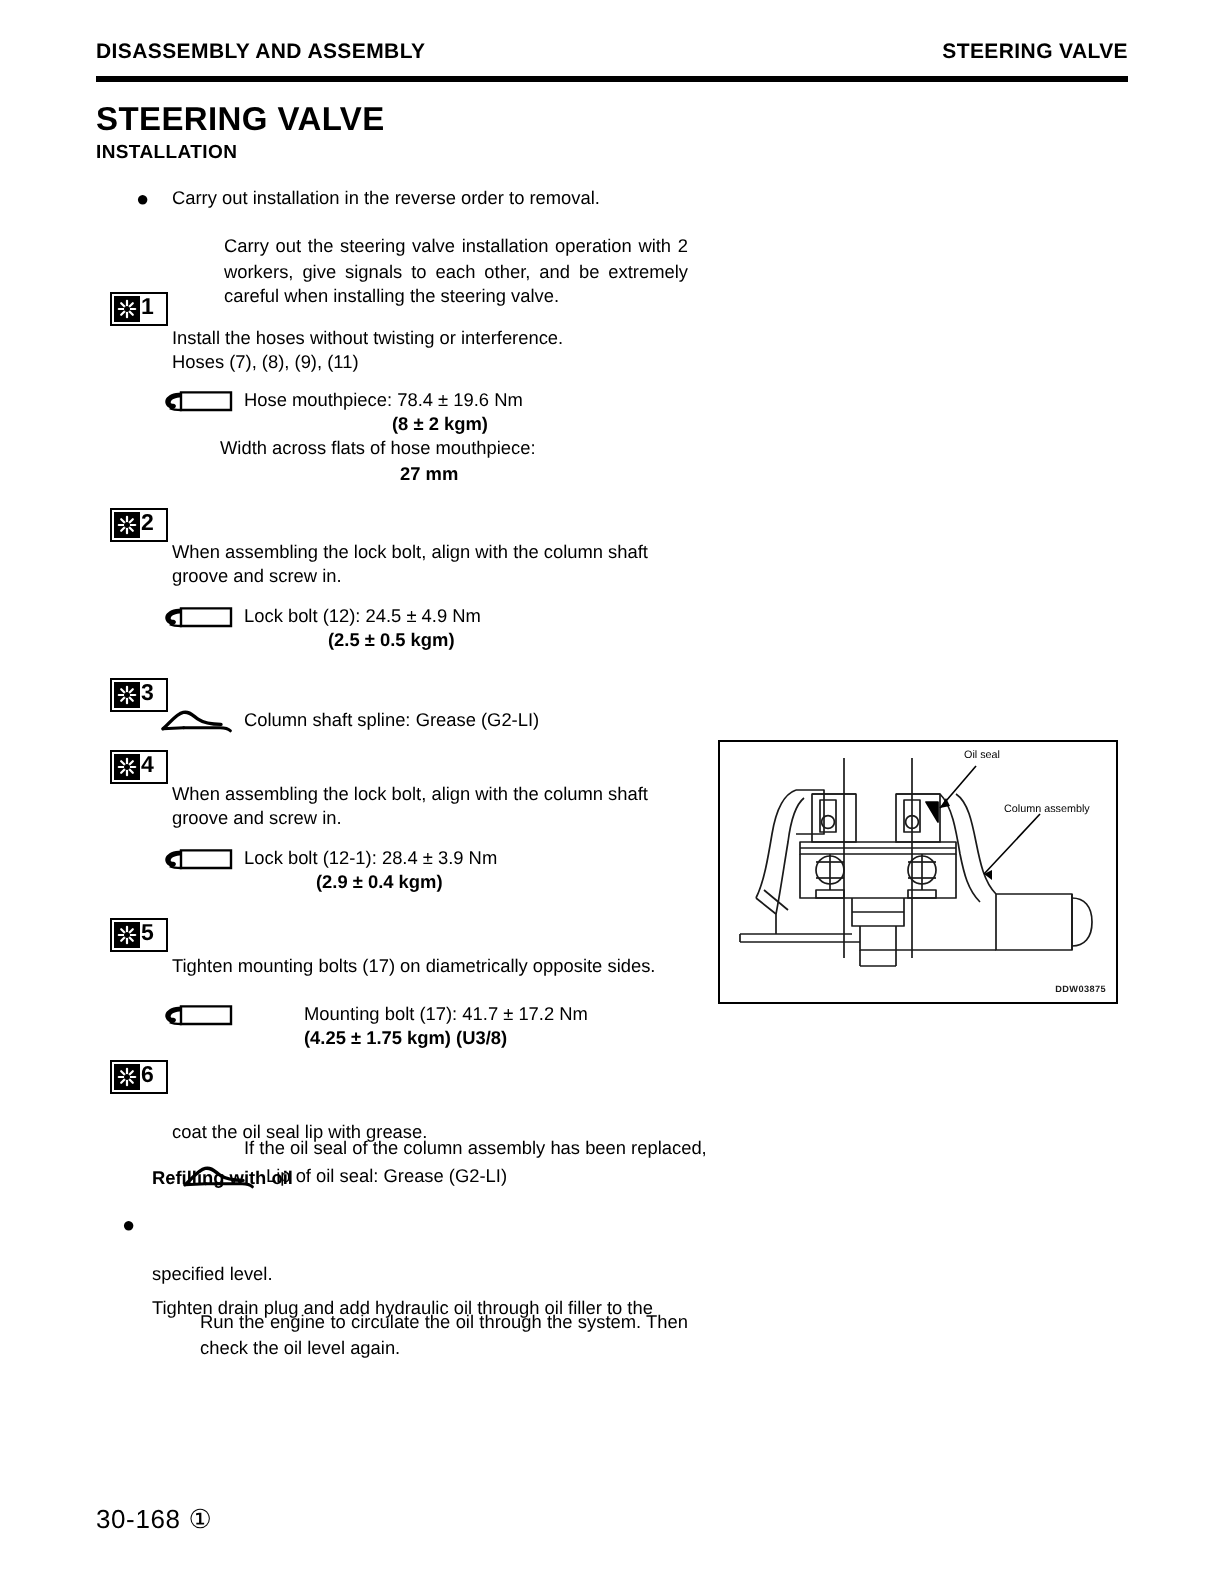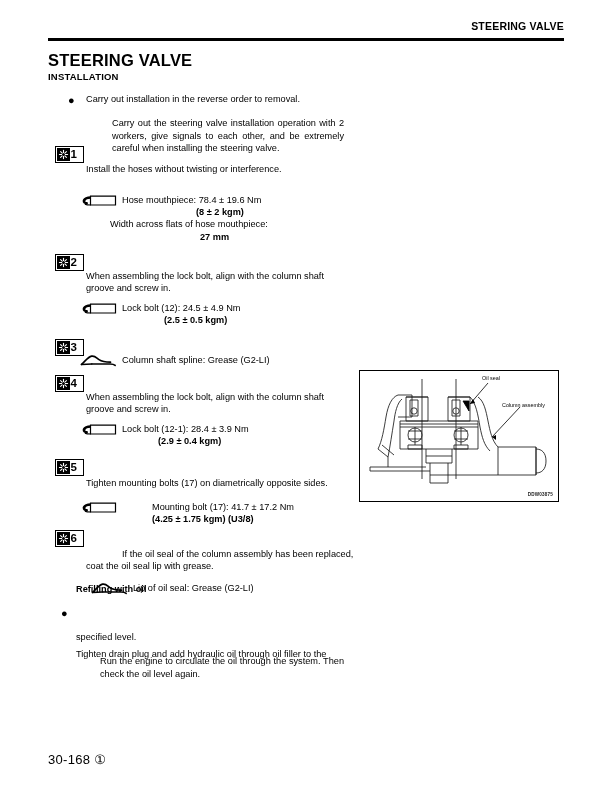--- a/index.html
+++ b/index.html
@@ -165,20 +165,21 @@
     font-weight: normal;
     letter-spacing: 0.3px;
   }
 </style>
 </head>
 <body>
 
 <div class="page">
 
   <div class="header">
+    <div class="header-left">DISASSEMBLY AND ASSEMBLY</div>
     <div class="header-right">STEERING VALVE</div>
   </div>
   <div class="header-rule"></div>
 
   <div class="doc-title">STEERING VALVE</div>
   <div class="doc-subtitle">INSTALLATION</div>
 
   <div class="bullet" style="left:68px; top:95px;">●</div>
   <div class="tx" style="left:86px; top:93px; width:280px;">Carry out installation in the reverse order to removal.</div>
   <div class="tx just" style="left:112px; top:105px; width:232px;">Carry out the steering valve installation operation with 2 workers, give signals to each other, and be extremely careful when installing the steering valve.</div>
@@ -192,20 +193,21 @@
           <line x1="2.4" y1="6.5" x2="10.6" y2="6.5"></line>
           <line x1="3.6" y1="3.6" x2="9.4" y2="9.4"></line>
           <line x1="9.4" y1="3.6" x2="3.6" y2="9.4"></line>
         </g>
         <circle cx="6.5" cy="6.5" r="1.5" fill="#000"></circle>
       </svg>
     </span>
     <span class="num">1</span>
   </div>
   <div class="tx" style="left:86px; top:163px; width:280px;">Install the hoses without twisting or interference.</div>
+  <div class="tx" style="left:86px; top:175px; width:280px;">Hoses (7), (8), (9), (11)</div>
 
   <span class="icon-wrench" style="left:79px; top:193px;">
     <svg width="38" height="16" viewBox="0 0 38 16" aria-hidden="true">
       <path d="M11.5 3.2 H36.5 V12.0 H11.5 Z" fill="#fff" stroke="#000" stroke-width="1.2"></path>
       <path d="M11.8 3.2 C7.6 3.2 5.0 4.6 4.0 6.4 C3.1 8.1 3.9 10.2 5.9 11.1
                C7.4 11.8 8.6 11.3 8.9 10.4 C9.2 9.5 8.4 8.8 7.4 8.9
                C6.6 9.0 6.2 8.5 6.4 7.9 C6.8 6.6 8.7 5.8 11.8 5.8 Z" fill="#000"></path>
       <path d="M11.8 12.0 C8.6 12.0 6.9 11.6 5.9 11.1" fill="none" stroke="#000" stroke-width="1.2"></path>
     </svg>
   </span>
@@ -352,21 +354,21 @@
           <line x1="6.5" y1="2.4" x2="6.5" y2="10.6"></line>
           <line x1="2.4" y1="6.5" x2="10.6" y2="6.5"></line>
           <line x1="3.6" y1="3.6" x2="9.4" y2="9.4"></line>
           <line x1="9.4" y1="3.6" x2="3.6" y2="9.4"></line>
         </g>
         <circle cx="6.5" cy="6.5" r="1.5" fill="#000"></circle>
       </svg>
     </span>
     <span class="num">6</span>
   </div>
-  <div class="tx" style="left:86px; top:548px; width:300px;padding-left:36px;">If the oil seal of the column assembly has been replaced,</div>
+  <div class="tx" style="left:86px; top:568px; width:300px;padding-left:36px;">If the oil seal of the column assembly has been replaced,</div>
   <div class="tx" style="left:86px; top:560px; width:300px;">coat the oil seal lip with grease.</div>
 
   <span class="icon-grease" style="left:90px; top:580px;">
     <svg width="40" height="16" viewBox="0 0 40 16" aria-hidden="true">
       <path d="M2.5 12.4 C6.0 9.5 9.0 5.0 12.6 4.2 C15.8 3.5 17.6 6.0 20.0 7.6
                C23.2 9.8 27.0 10.2 31.5 10.2" fill="none" stroke="#000" stroke-width="1.7" stroke-linecap="round"></path>
       <path d="M12.8 11.9 C18.0 11.9 24.5 11.9 31.0 11.9
                C33.6 11.9 35.4 12.6 36.2 13.4" fill="none" stroke="#000" stroke-width="1.5" stroke-linecap="round"></path>
       <path d="M2.5 12.4 L12.8 11.9" fill="none" stroke="#000" stroke-width="1.5" stroke-linecap="round"></path>
     </svg>

